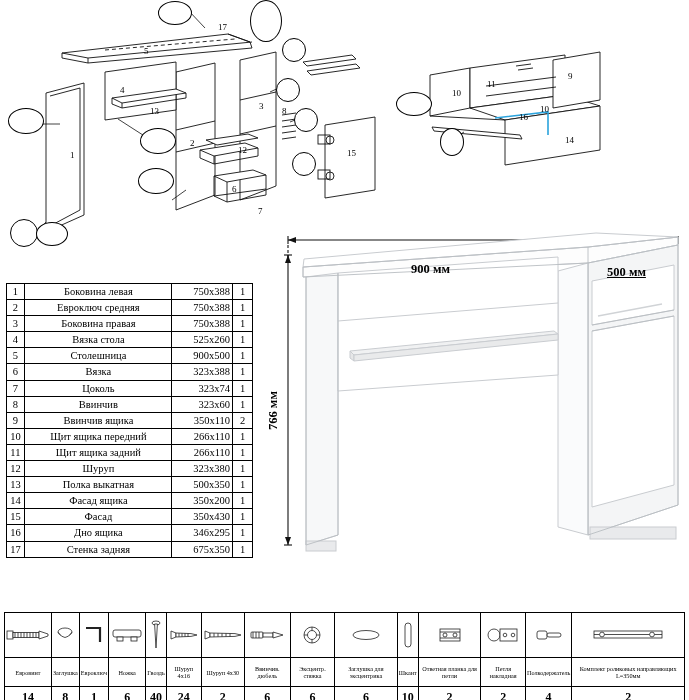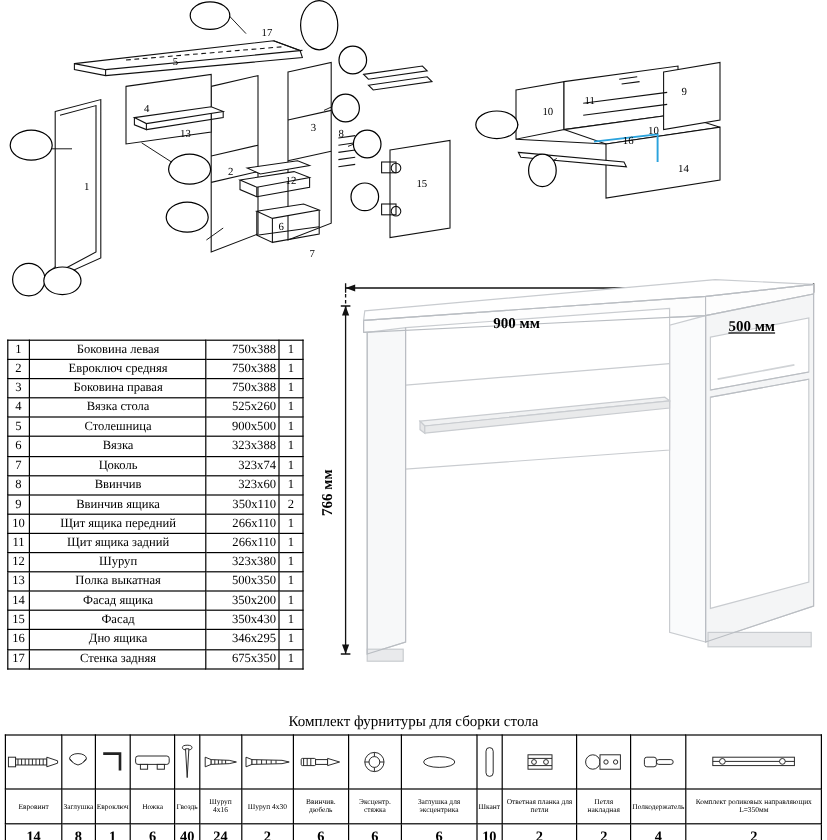--- a/index.html
+++ b/index.html
@@ -346,21 +346,20 @@
       <g stroke="#d0d3d6" stroke-width="1.4" fill="none">
         <path d="M340,101 L404,89"></path>
       </g>
     </svg>
 
     <div class="dimlabel" style="left:153px;top:3px;">900 мм</div>
     <div class="dimlabel" style="left:349px;top:6px;text-decoration:underline;">500 мм</div>
     <div class="dimv" style="left:8px;top:215px;">766 мм</div>
   </div>
 
-  <div class="hwtitle">Комплект фурнитуры для сборки стола</div>
 
   <table class="hw">
     <tbody>
         <tr class="icons">
       <td>
         <svg class="hwicon" width="44" height="16" viewBox="0 0 44 16">
               <g stroke="#222" fill="#fff" stroke-width="0.8">
                 <rect x="1" y="4" width="6" height="8"></rect>
                 <rect x="7" y="5.5" width="26" height="5"></rect>
                 <path d="M9 5.5 l0 5 M12 5.5 l0 5 M15 5.5 l0 5 M18 5.5 l0 5 M21 5.5 l0 5 M24 5.5 l0 5 M27 5.5 l0 5 M30 5.5 l0 5"></path>

